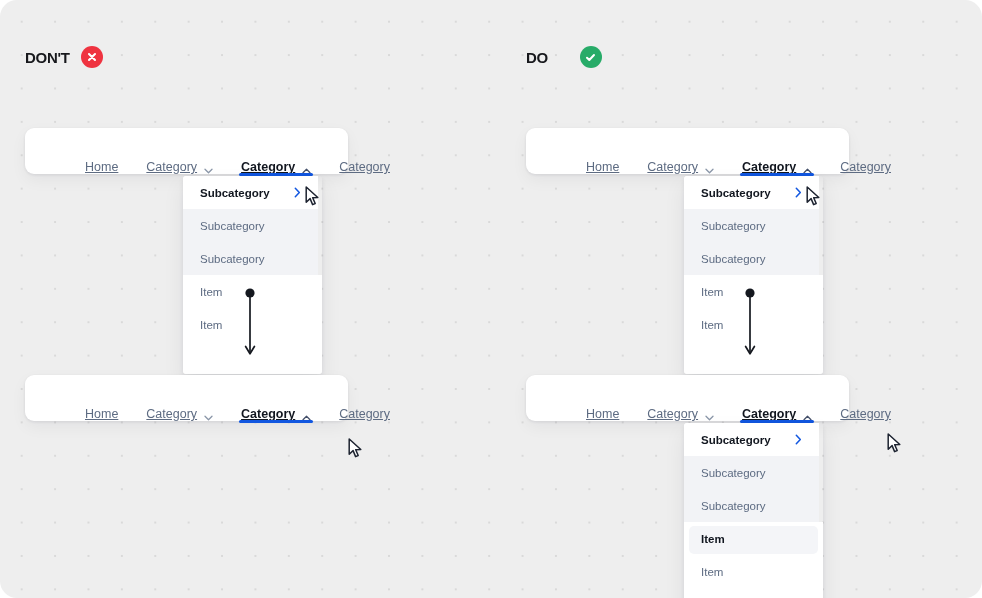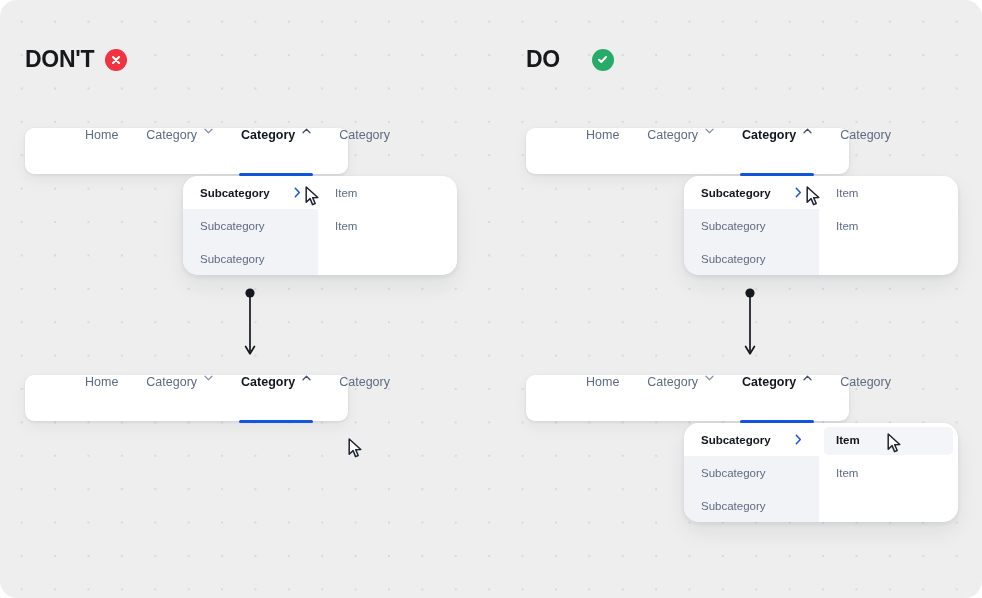--- a/index.html
+++ b/index.html
@@ -28,21 +28,21 @@
   }
 
   
   .hdr {
     position: absolute;
     display: flex;
     align-items: center;
     gap: 11px;
   }
   .hdr-text {
-    font-size: 23px;
+    font-size: 15px;
     font-weight: bold;
     letter-spacing: -0.3px;
     color: #17181c;
   }
   .badge {
     width: 22px;
     height: 22px;
     border-radius: 50%;
     display: flex;
     align-items: center;
@@ -63,50 +63,52 @@
   .navrow {
     display: flex;
     align-items: center;
     height: 100%;
     padding-left: 46px;
     gap: 0;
   }
   .navitem {
     position: relative;
     display: flex;
-    align-items: flex-start;
+    align-items: flex-end;
     gap: 7px;
     height: 100%;
     padding: 0 14px;
     font-size: 12.5px;
     color: #5d6b82;
     white-space: nowrap;
+    text-decoration: underline;
   }
   .navitem.active {
     color: #11161f;
     font-weight: bold;
   }
   .navitem.active .underline {
     position: absolute;
     left: 12px;
     right: 12px;
     bottom: -2px;
     height: 3.5px;
     background: #1257e0;
     border-radius: 2px;
   }
   .chev { display: block; flex: none; }
 
   
   .dropdown {
     position: absolute;
     display: flex;
-    border-radius: 15px;
+    border-radius: 3px;
     overflow: hidden;
     box-shadow: 0 2px 5px rgba(20,25,45,0.08), 0 10px 22px rgba(20,25,45,0.07);
+    flex-direction: column;
   }
   .dd-col-left {
     background: #f2f3f6;
     position: relative;
   }
   .dd-col-right {
     background: #ffffff;
     position: relative;
   }
   .dd-row {

